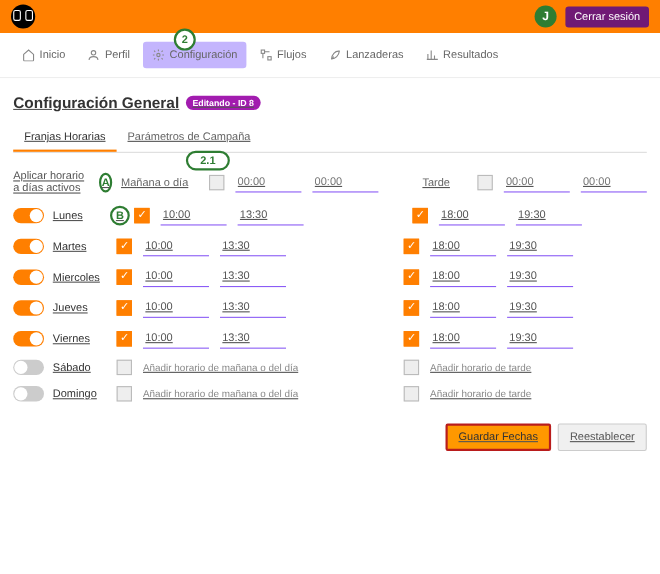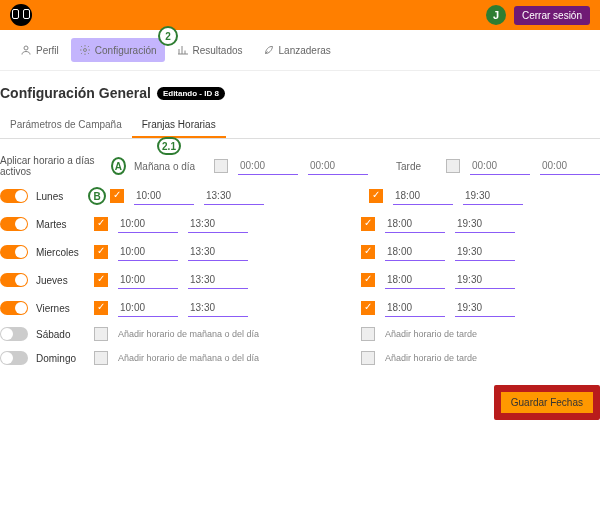--- a/index.html
+++ b/index.html
@@ -10,103 +10,117 @@
   .logo::before { left:2px; } .logo::after { right:2px; }
   .top-right { display:flex; align-items:center; gap:8px; }
   .avatar { width:20px; height:20px; border-radius:50%; background:#2e7d32; color:#fff; display:flex; align-items:center; justify-content:center; font-size:11px; font-weight:bold; }
   .logout { background:#701a75; color:#fff; border:none; border-radius:3px; padding:4px 8px; font-size:10px; cursor:pointer; }
   .nav { display:flex; align-items:center; padding:8px 12px; gap:4px; border-bottom:1px solid #eee; position:relative; }
   .nav-item { display:flex; align-items:center; gap:4px; padding:6px 8px; color:#666; font-size:10px; cursor:pointer; border-radius:3px; }
   .nav-item.active { background:#c4b5fd; }
   .nav-icon { width:12px; height:12px; display:inline-block; }
   .balance { margin-left:auto; color:#ff7f00; font-weight:bold; font-size:12px; display:flex; align-items:center; gap:3px; border:1px dashed #ccc; border-radius:12px; padding:3px 10px;}
   .circ-badge { position:absolute; border:2px solid #2e7d32; border-radius:50%; width:20px; height:20px; display:flex; align-items:center; justify-content:center; color:#2e7d32; font-size:10px; font-weight:bold; background:#fff; pointer-events:none; }
-  .content { padding:14px 0; }
+  .content { padding:14px 12px;text-decoration:underline; }
   h2 { font-size:14px; color:#333; font-weight:bold; display:flex; align-items:center; gap:6px; }
-  .pill { background:#000000; color:#fff; font-size:8px; padding:2px 6px; border-radius:8px;text-align:center; }
+  .pill { background:#a21caf; color:#fff; font-size:8px; padding:2px 6px; border-radius:8px;text-align:center; }
   .subtabs { display:flex; border-bottom:1px solid #ddd; margin-top:12px; position:relative; }
   .subtab { padding:6px 10px; font-size:10px; color:#666; cursor:pointer; }
   .subtab.active { border-bottom:2px solid #ff7f00; color:#333; }
   .section { margin-top:16px; position:relative; }
   .row { display:flex; align-items:center; gap:8px; margin-bottom:10px; }
   .label { font-size:10px; color:#555; }
   .chk { width:14px; height:14px; border:1px solid #bbb; background:#eee; display:inline-block; cursor:pointer; }
   .chk.on { background:#ff7f00; border-color:#ff7f00; position:relative; }
   .chk.on::after { content:'✓'; color:#fff; font-size:10px; position:absolute; left:2px; top:-1px; }
   .time-in { border:none; border-bottom:1px solid #8b5cf6; font-size:10px; padding:3px 2px; width:60px; color:#555; }
   .time-in.ph { color:#aaa; }
   .hint { font-size:10px; color:#555; margin:6px 0 10px; }
   .day-row { display:flex; align-items:center; gap:8px; margin-bottom:10px; }
   .toggle { width:28px; height:14px; border-radius:8px; background:#ff7f00; position:relative; cursor:pointer; }
   .toggle::after { content:''; width:12px; height:12px; background:#fff; border-radius:50%; position:absolute; top:1px; right:1px; }
   .toggle.off { background:#ccc; }
   .toggle.off::after { right:auto; left:1px; }
   .day-name { width:50px; font-size:10px; color:#333; }
   .add-text { font-size:9px; color:#888; }
   .footer { display:flex; justify-content:flex-end; gap:6px; margin-top:20px; }
-  .btn-primary { background:#ff9800; color:#333; border:7px solid #b91c1c; padding:5px 10px; font-size:10px; border-radius:2px; cursor:pointer; }
+  .btn-primary { background:#ff9800; color:#333; border:2px solid #b91c1c; padding:5px 10px; font-size:10px; border-radius:2px; cursor:pointer; }
   .btn-sec { background:#f0f0f0; color:#555; border:1px solid #ccc; padding:5px 10px; font-size:10px; border-radius:2px; cursor:pointer; }
-  .col-group { display:flex; gap:28px; flex:1; }
+  .col-group { display:flex; gap:40px; flex:1; }
   .col-m { flex:1; display:flex; align-items:center; gap:10px; }
   .col-t { flex:1; display:flex; align-items:center; gap:10px; }
   .tarde-lbl { width:40px; font-size:10px; color:#666; }
   .manana-lbl { font-size:10px; color:#666; width:70px; }
 </style>
 </head>
 <body>
 
 <div class="topbar">
   <div class="logo"></div>
   <div class="top-right">
     <div class="avatar">J</div>
     <button class="logout">Cerrar sesión</button>
   </div>
 </div>
 
 <div class="nav">
   <div class="nav-item">
     <svg class="nav-icon" viewBox="0 0 24 24" fill="none" stroke="#888" stroke-width="2">
+        <path d="M3 11l9-8 9 8v10a2 2 0 01-2 2H5a2 2 0 01-2-2z"></path>
+      </svg>
+    <span>Inicio</span>
+  </div>
+  <div class="nav-item">
+    <svg class="nav-icon" viewBox="0 0 24 24" fill="none" stroke="#888" stroke-width="2">
         <circle cx="12" cy="8" r="4"></circle>
         <path d="M4 21c0-4 4-6 8-6s8 2 8 6"></path>
       </svg>
     <span>Perfil</span>
   </div>
   <div class="nav-item active">
     <svg class="nav-icon" viewBox="0 0 24 24" fill="none" stroke="#888" stroke-width="2">
         <circle cx="12" cy="12" r="3"></circle>
         <path d="M12 2v3M12 19v3M4.2 4.2l2 2M17.8 17.8l2 2M2 12h3M19 12h3M4.2 19.8l2-2M17.8 6.2l2-2"></path>
       </svg>
     <span>Configuración</span>
   </div>
   <div class="nav-item">
     <svg class="nav-icon" viewBox="0 0 24 24" fill="none" stroke="#888" stroke-width="2">
-        <path d="M4 20V10M10 20V4M16 20v-7M22 20H2"></path>
-      </svg>
-    <span>Resultados</span>
+        <rect x="3" y="3" width="6" height="6"></rect>
+        <rect x="15" y="15" width="6" height="6"></rect>
+        <path d="M9 6h9M6 9v9"></path>
+      </svg>
+    <span>Flujos</span>
   </div>
   <div class="nav-item">
     <svg class="nav-icon" viewBox="0 0 24 24" fill="none" stroke="#888" stroke-width="2">
         <path d="M5 19c0-7 6-15 14-14-1 8-7 14-14 14z"></path>
         <path d="M9 15l-4 4"></path>
       </svg>
     <span>Lanzaderas</span>
+  </div>
+  <div class="nav-item">
+    <svg class="nav-icon" viewBox="0 0 24 24" fill="none" stroke="#888" stroke-width="2">
+        <path d="M4 20V10M10 20V4M16 20v-7M22 20H2"></path>
+      </svg>
+    <span>Resultados</span>
   </div>
   <div class="circ-badge" style="top:-4px; left:158px;">2</div>
 </div>
 
 <div class="content">
   <h2>
     <span>Configuración General</span>
     <span class="pill">Editando - ID 8</span>
   </h2>
 
   <div class="subtabs">
+    <div class="subtab active">Franjas Horarias</div>
     <div class="subtab">Parámetros de Campaña</div>
-    <div class="subtab active">Franjas Horarias</div>
-    <div class="circ-badge" style="top:24px; left:157px; width:24px; height:18px; border-radius:9px;">2.1</div>
+    <div class="circ-badge" style="top:24px; left:157px; width:40px; height:18px; border-radius:9px;">2.1</div>
   </div>
 
   <div class="section">
     <div class="row">
       <span class="label">Aplicar horario a días activos</span>
       <div class="circ-badge" style="position:static; width:18px; height:18px;">A</div>
       <div class="col-group">
         <div class="col-m">
           <span class="manana-lbl">Mañana o día</span>
           <span class="chk"></span>
@@ -230,15 +244,16 @@
             <div class="col-t">
               <span class="chk"></span>
               <span class="add-text">Añadir horario de tarde</span>
             </div>
           </div>
         </div>
       </div>
 
     <div class="footer">
       <button class="btn-primary">Guardar Fechas</button>
+      <button class="btn-sec">Reestablecer</button>
     </div>
   </div>
 </div>
 
 </body></html>

